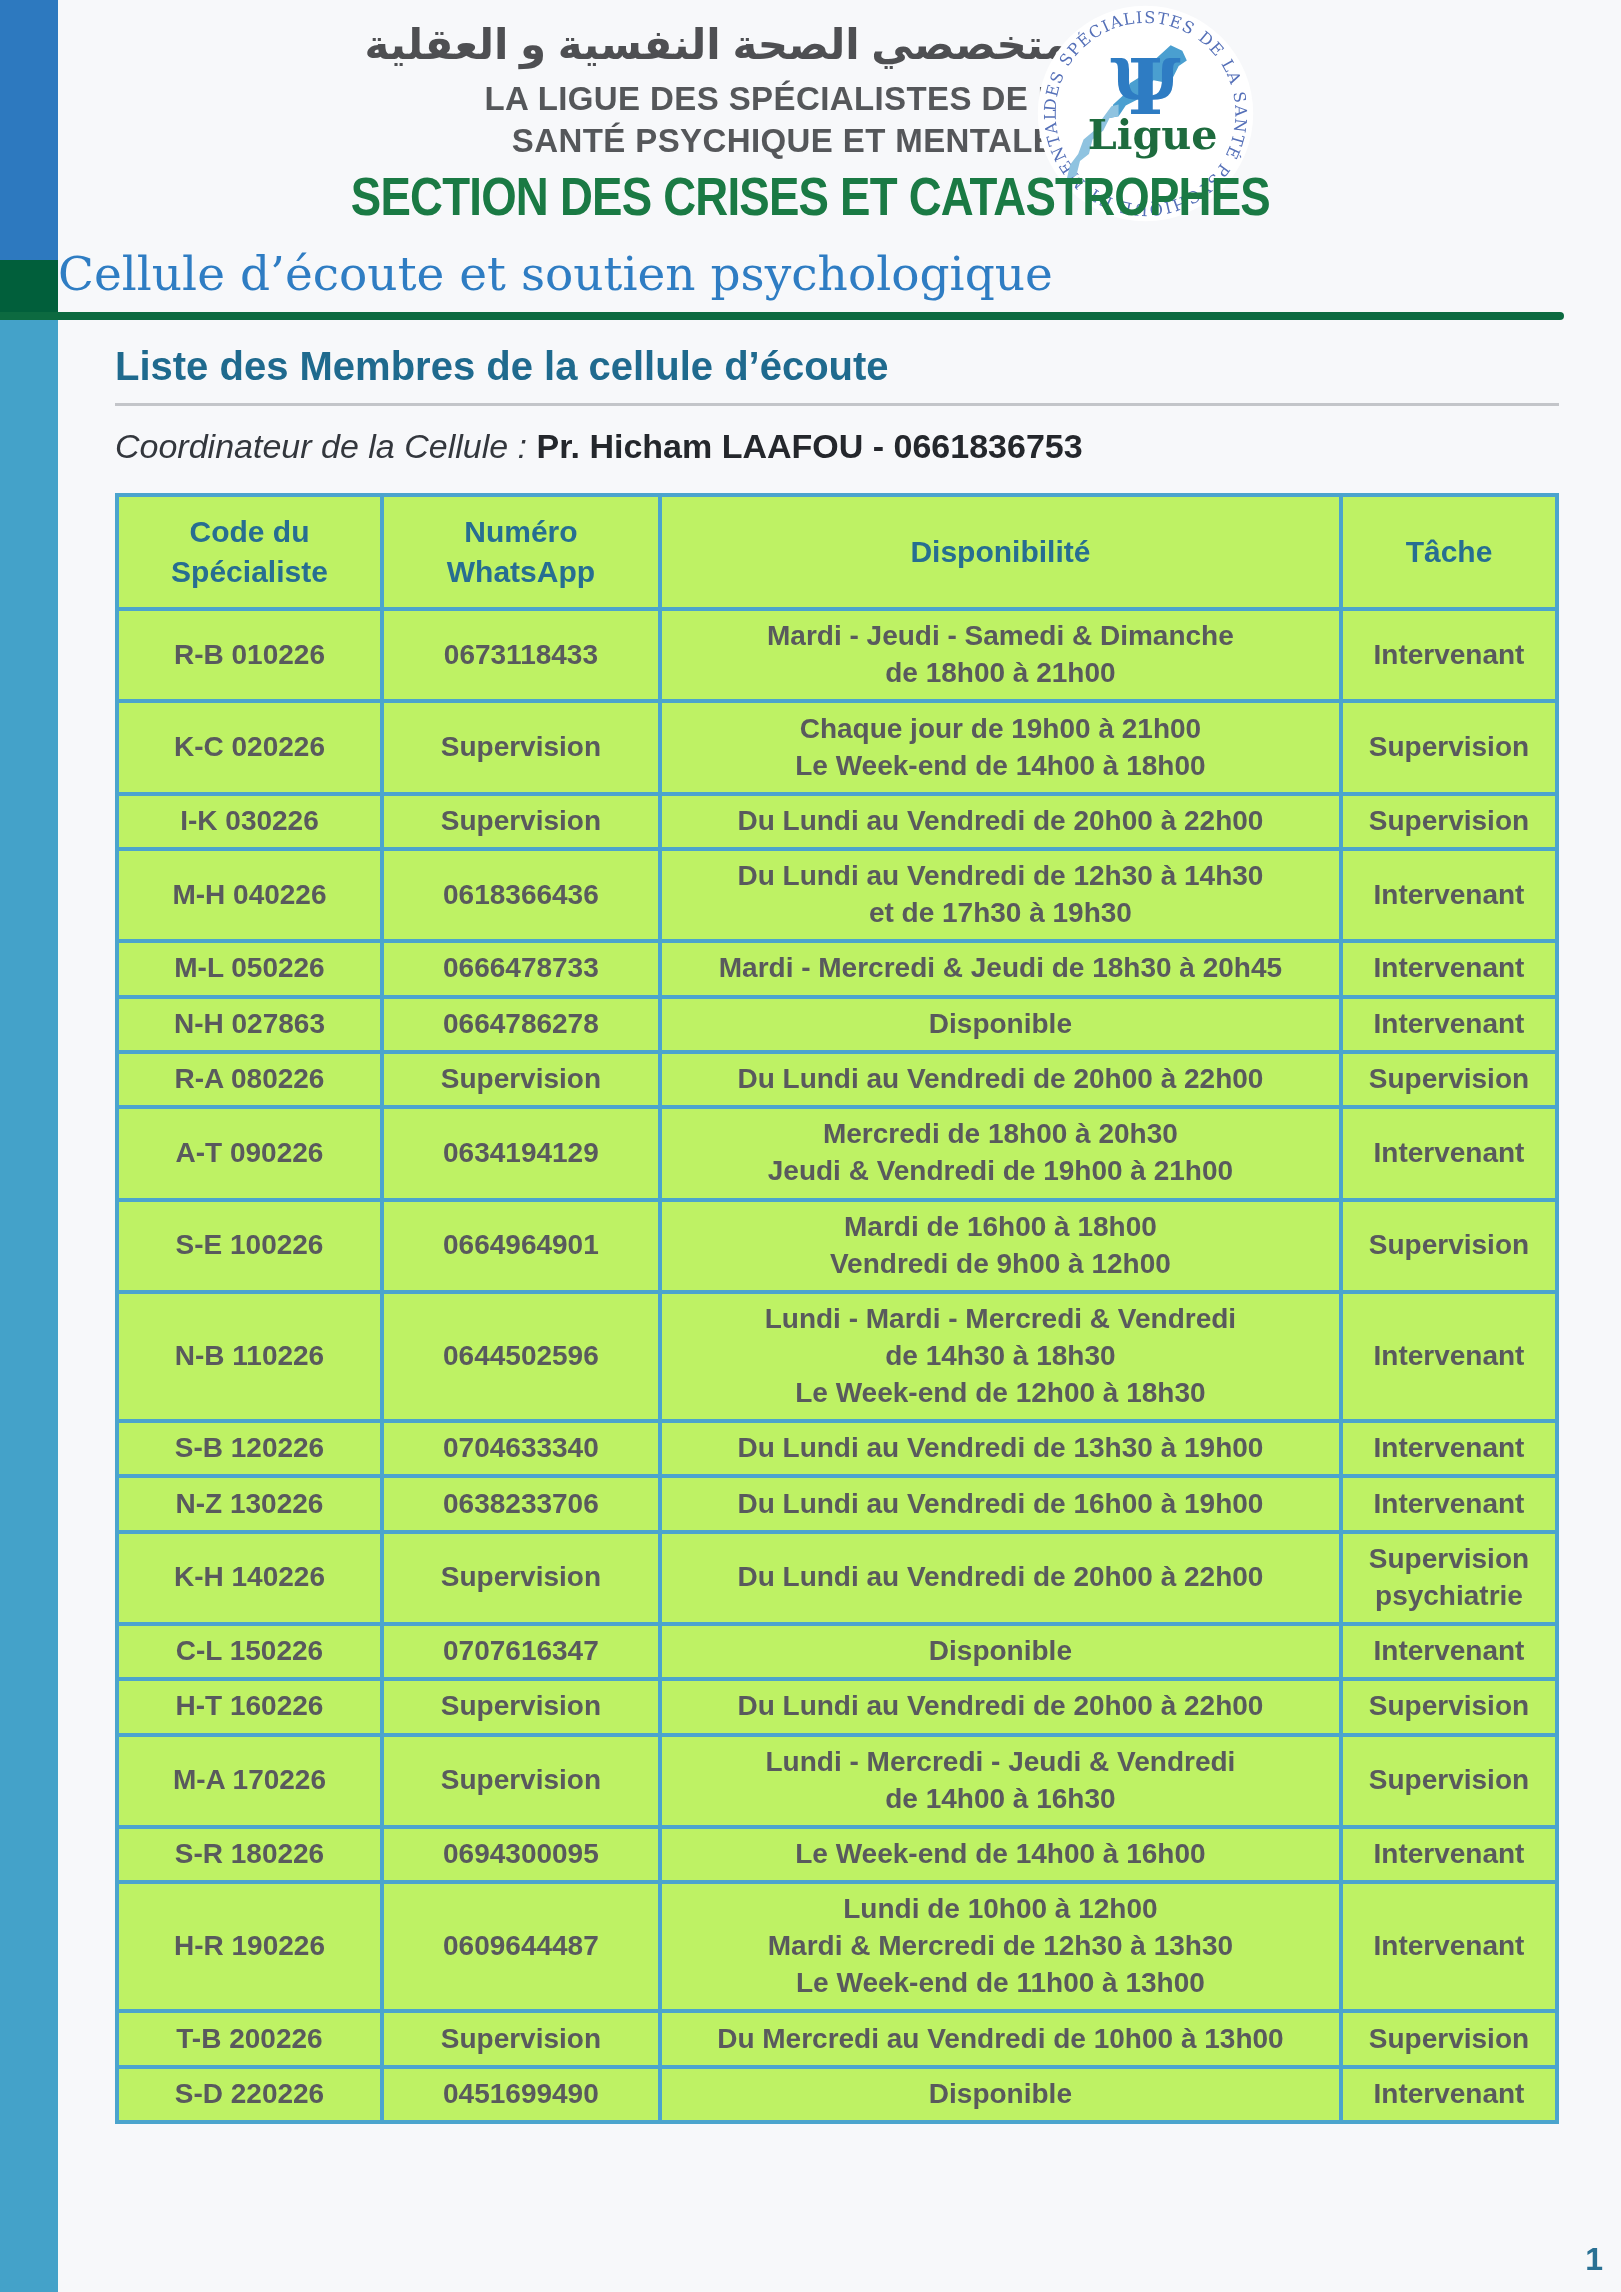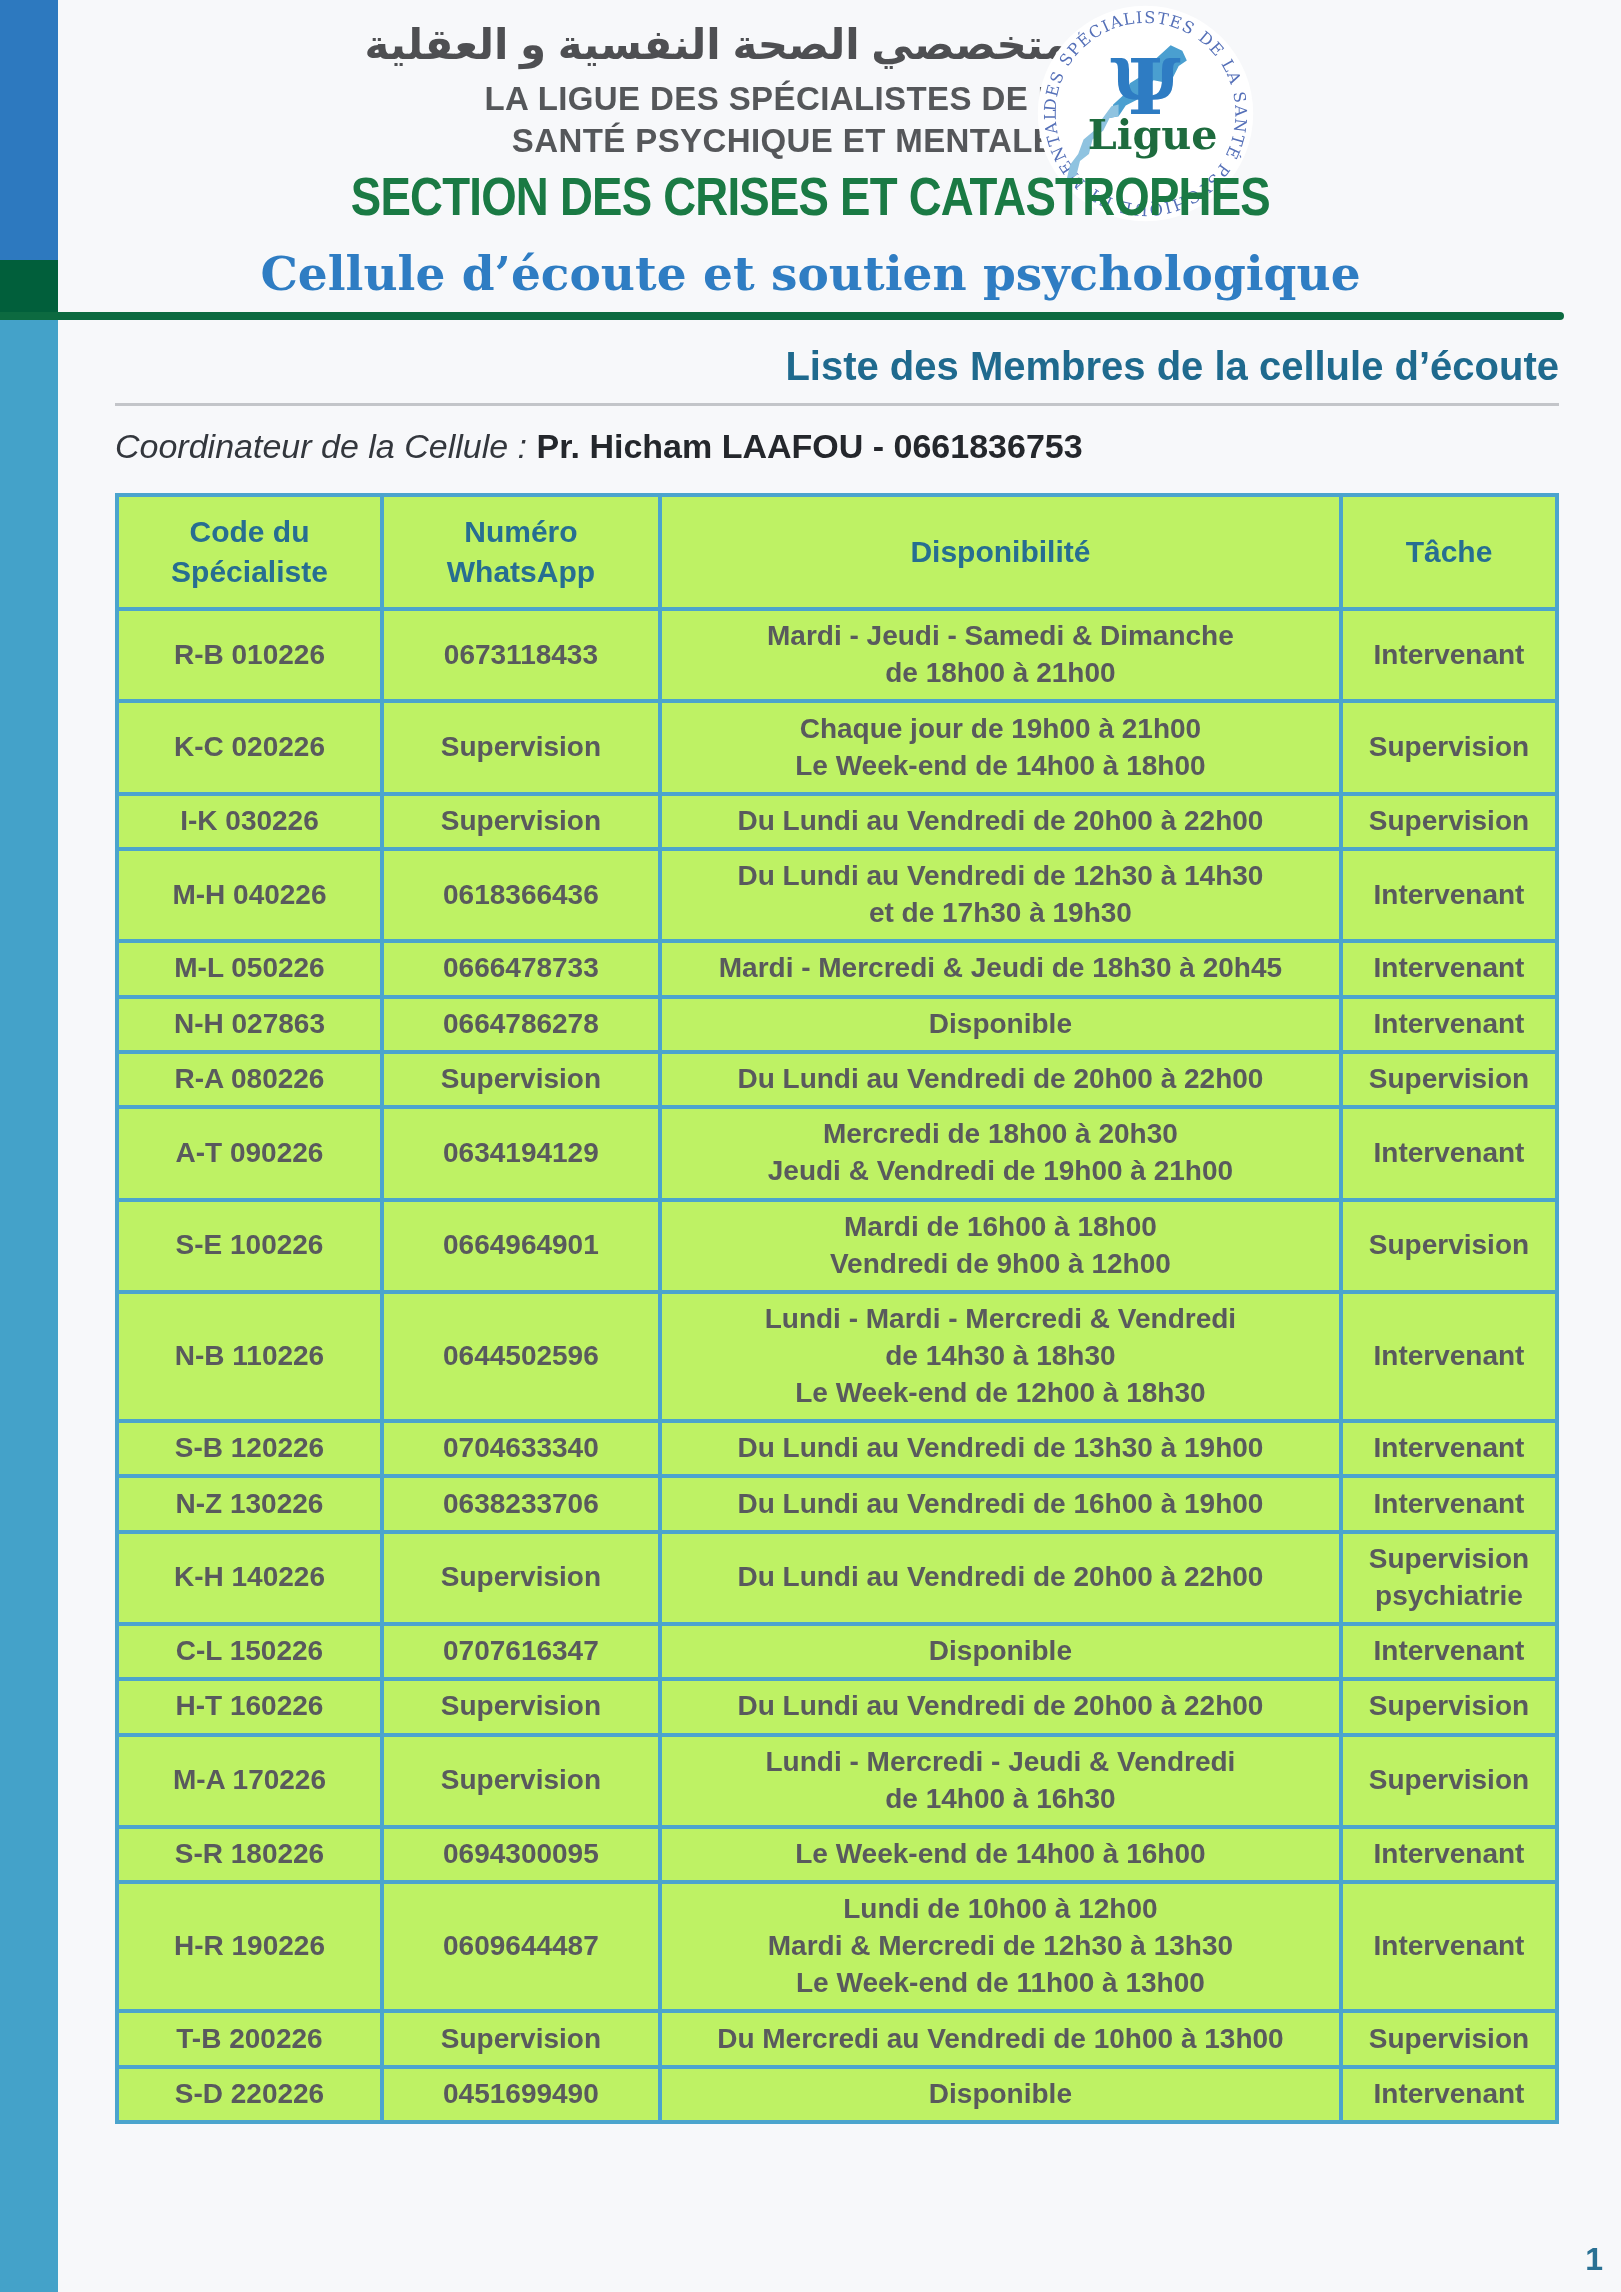--- a/index.html
+++ b/index.html
@@ -39,30 +39,30 @@
 
   .section-title {
     position: absolute; left: 0; top: 168px; width: 1505px;
     margin: 0; text-align: center;
     font-size: 53px; color: #1a7a44; font-weight: bold;
     letter-spacing: -0.9px; line-height: 1.1;
   }
   .section-title .squeeze { display: inline-block; transform: scaleX(0.86); transform-origin: center; white-space: nowrap; }
   .subtitle {
     position: absolute; left: 0; top: 247px; width: 1505px;
-    margin: 0; text-align: center;
+    margin: 0; text-align: left;
     font-family: "DejaVu Serif", "Liberation Serif", serif;
-    font-size: 47px; font-weight: bold; color: #2f7dc3; line-height: 1.15;
+    font-size: 47px; font-weight: normal; color: #2f7dc3; line-height: 1.15;
   }
 
   
   .main { position: absolute; left: 115px; top: 344px; width: 1444px; }
   .list-heading {
     margin: 0 0 14.3px 0;
-    font-size: 40px; font-weight: bold; color: #1f6a8e; letter-spacing: 0; text-align: right;
+    font-size: 40px; font-weight: bold; color: #1f6a8e; letter-spacing: 0;
   }
   .heading-divider { height: 2.7px; background: #c3c5c9; margin: 0 0 21.5px 0; }
   .coordinator { margin: 0 0 27px 0; font-size: 34px; color: #33373d; }
   .coordinator .label { font-weight: normal; font-style: italic; }
   .coordinator .value { font-weight: bold; color: #24272c; margin-top: 40px; }
 
   
   table.members {
     width: 100%; border-collapse: collapse; table-layout: fixed;
     background: #bef264;

